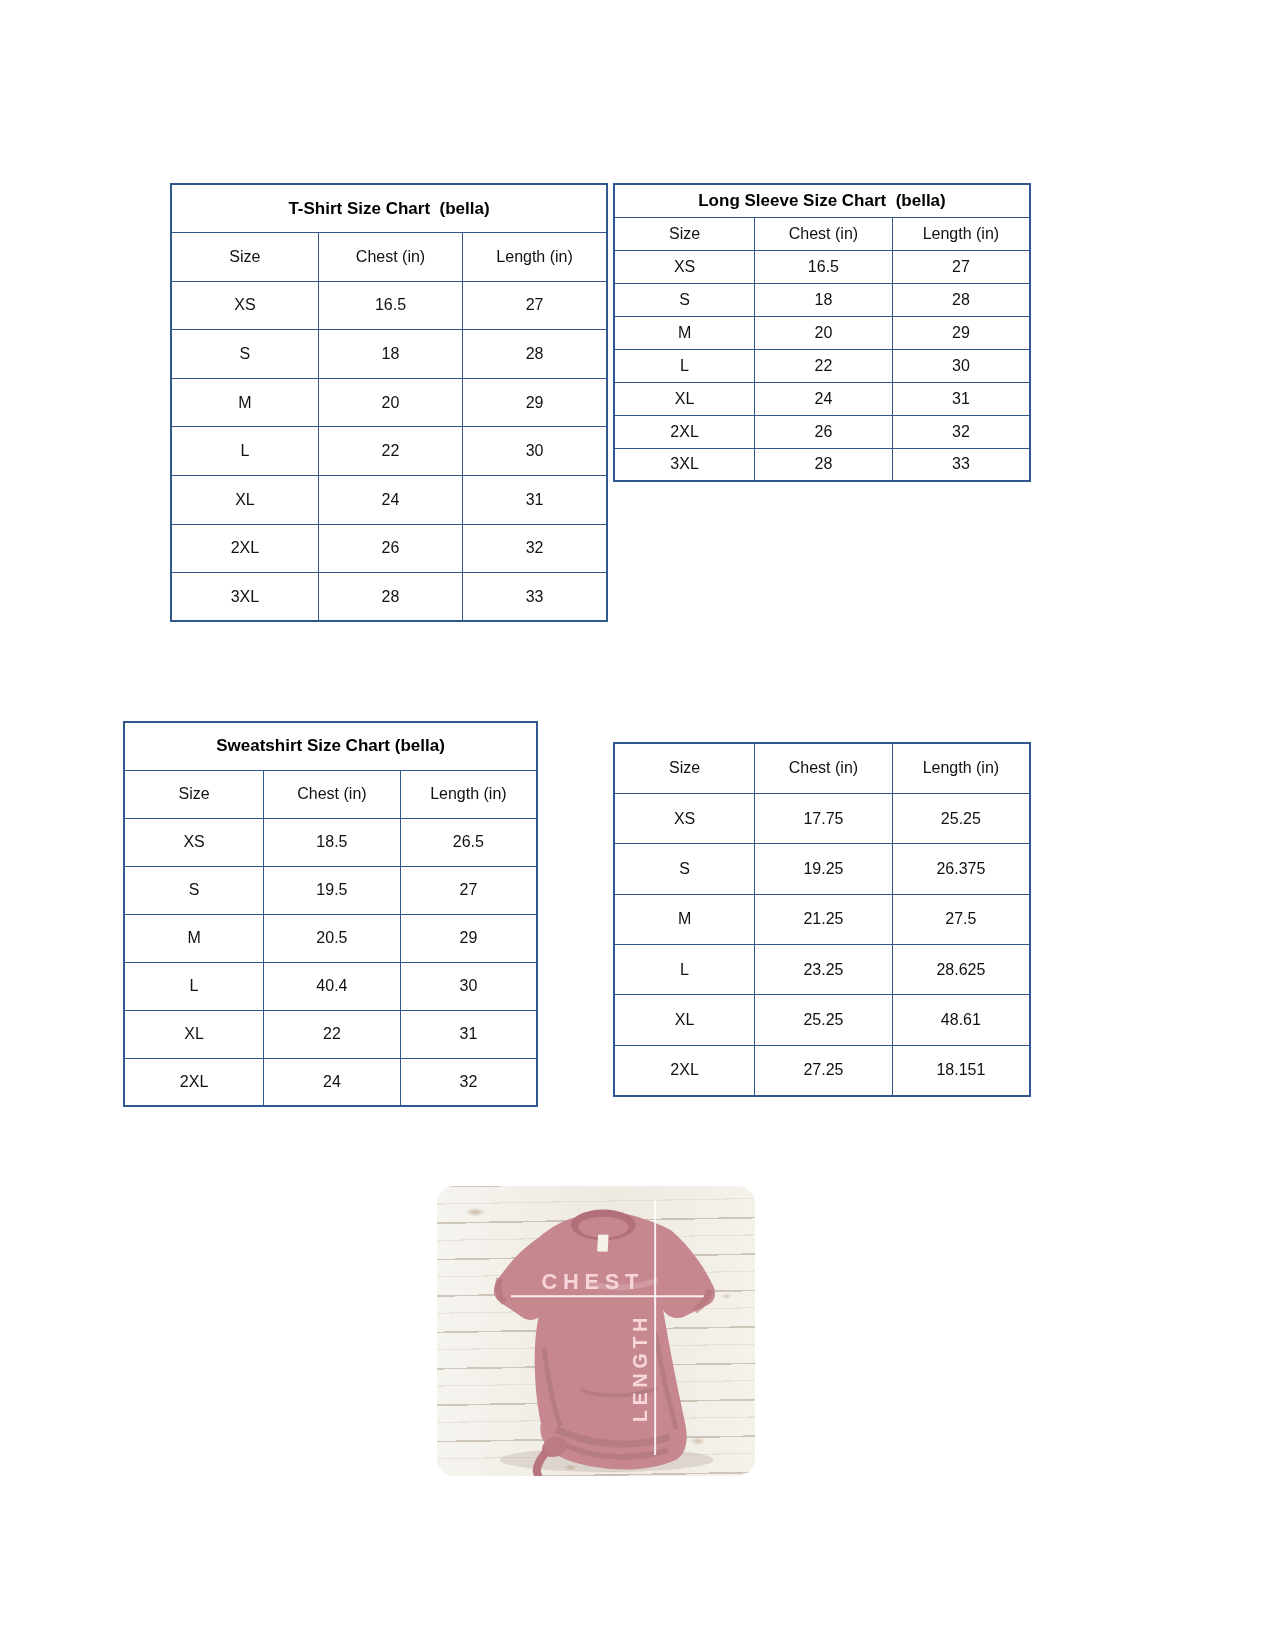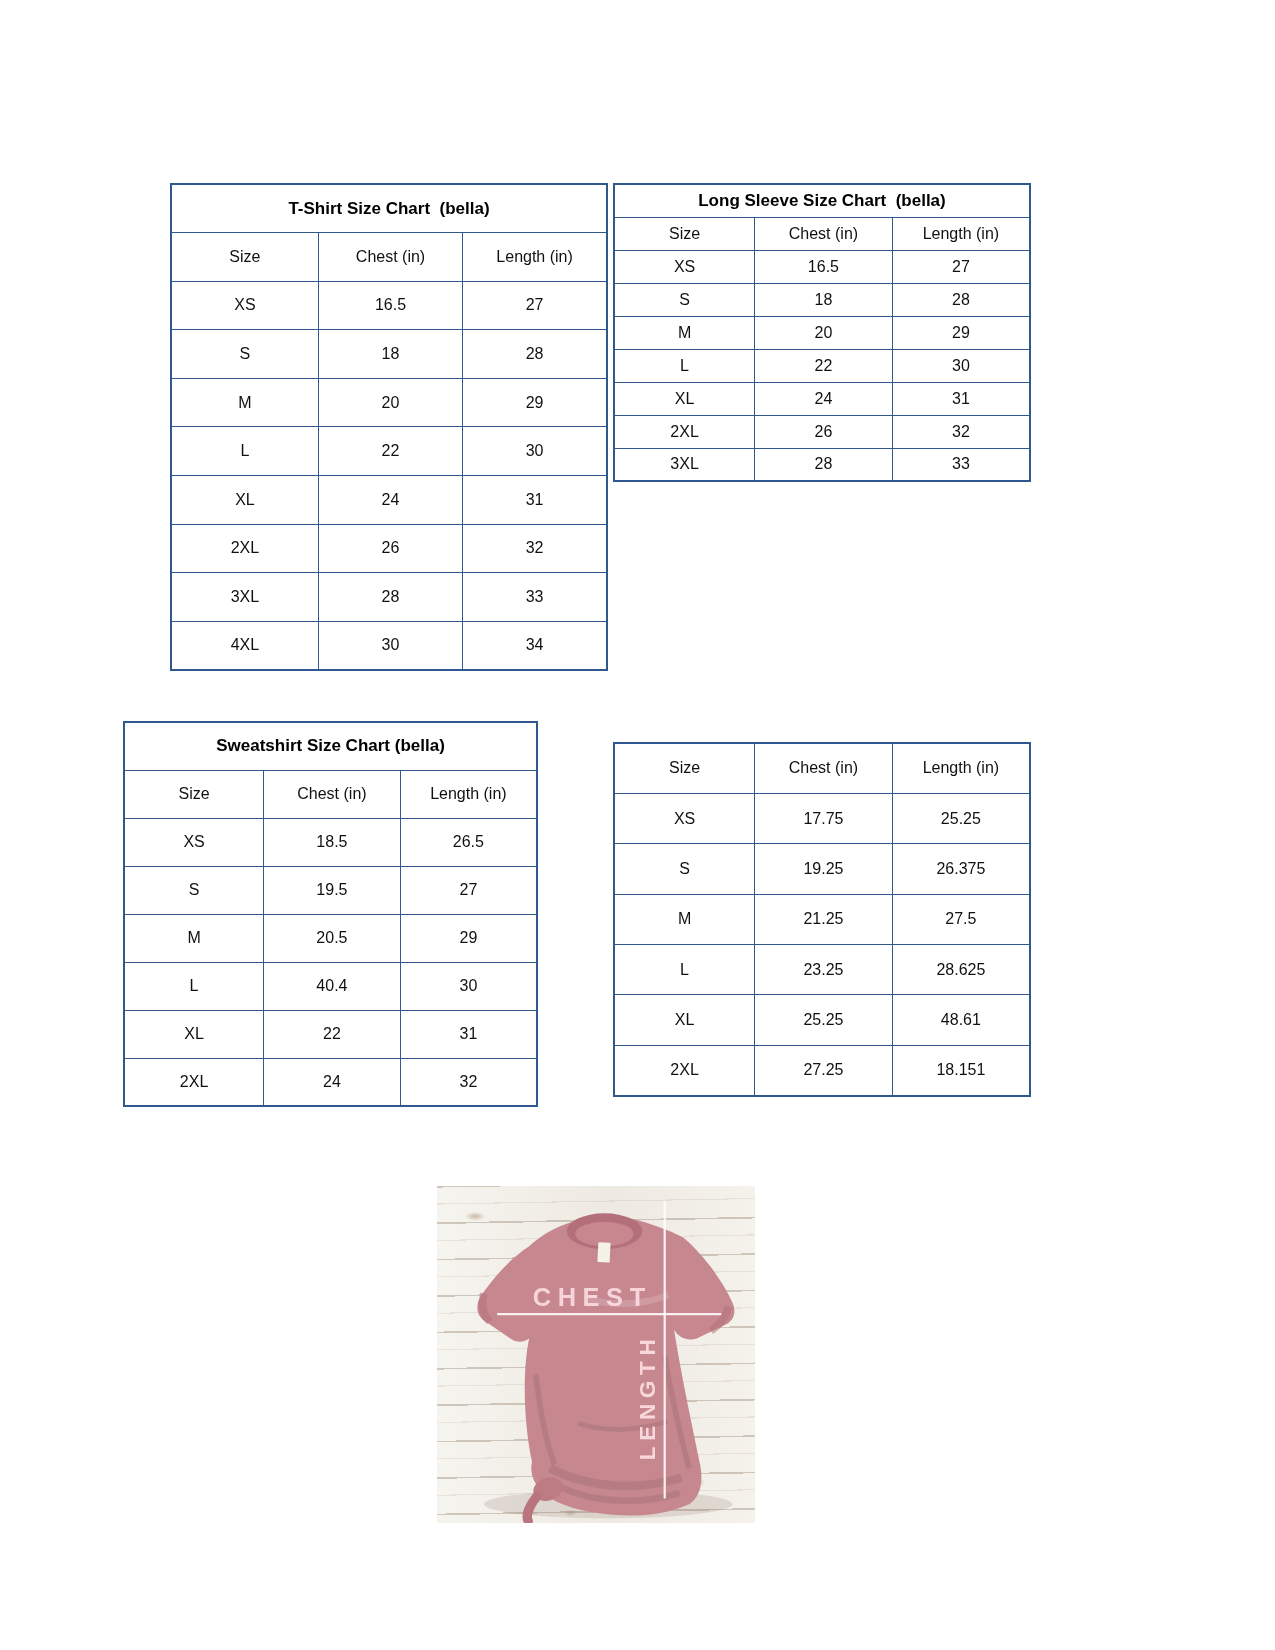--- a/index.html
+++ b/index.html
@@ -32,31 +32,32 @@
   #table-0 tr{height:48.6px;}
   #table-1{left:613px;top:183px;width:418px;}
   #table-1 tr{height:33px;}
   #table-2{left:123px;top:705px;width:415px;margin-top:16px;}
   #table-2 tr{height:48px;}
   #table-3{left:613px;top:742px;width:418px;}
   #table-3 tr{height:50.4px;}
 
   
   .photo{
-    position:absolute;left:437px;top:1186px;width:318px;height:337px;
+    position:absolute;left:437px;top:1186px;width:318px;height:290px;
     background-color:#f4f1ec;
     background-image:
       radial-gradient(16px 7px at 12% 9%, rgba(140,100,60,.40), transparent 65%),
       radial-gradient(12px 6px at 82% 88%, rgba(150,110,70,.35), transparent 65%),
       radial-gradient(10px 5px at 42% 97%, rgba(170,130,80,.40), transparent 65%),
       radial-gradient(9px 5px at 91% 38%, rgba(160,120,80,.30), transparent 65%),
       repeating-linear-gradient(179deg,
         rgba(120,95,70,.30) 0 1.6px, rgba(0,0,0,0) 1.6px 17.5px,
         rgba(150,130,105,.14) 17.5px 18.6px, rgba(0,0,0,0) 18.6px 36.4px),
       linear-gradient(90deg,#f6f4ef,#eeeae2 55%,#f5f2ec);
+    border-radius: 17px;
   }
   .photo svg{position:absolute;left:0;top:0;width:100%;height:100%;}
 </style>
 </head>
 <body>
 
 <div class="size-table" id="table-0">
   <table>
     <colgroup>
         <col class="c1">
@@ -101,25 +102,20 @@
         </tr>
         <tr>
           <td>2XL</td>
           <td>26</td>
           <td>32</td>
         </tr>
         <tr>
           <td>3XL</td>
           <td>28</td>
           <td>33</td>
-        </tr>
-        <tr>
-          <td>4XL</td>
-          <td>30</td>
-          <td>34</td>
         </tr>
       </tbody>
   </table>
 </div>
 
 <div class="size-table" id="table-1">
   <table>
     <colgroup>
         <col class="c1">
         <col class="c2">

